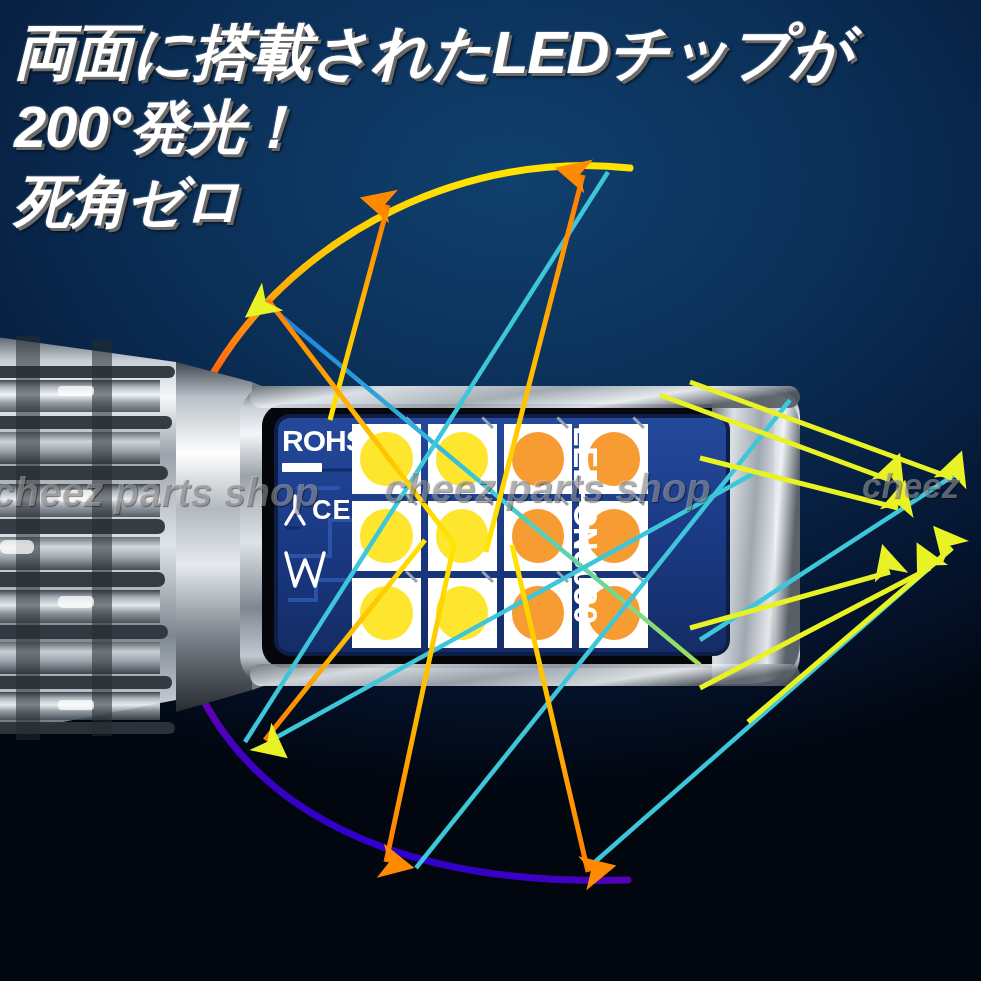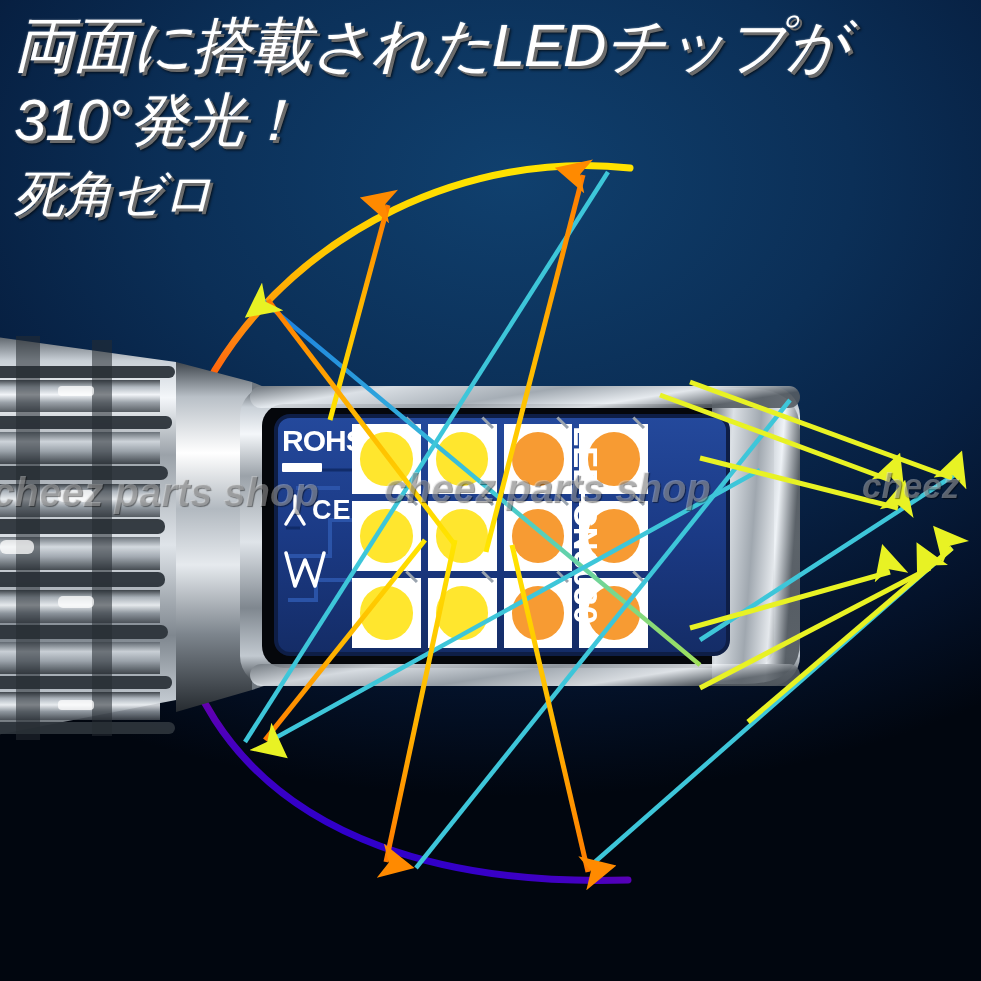--- a/index.html
+++ b/index.html
@@ -5,34 +5,34 @@
   html,body{margin:0;padding:0;background:#000;}
   #stage{
     position:relative;width:981px;height:981px;overflow:hidden;
     font-family:"Liberation Sans","DejaVu Sans",sans-serif;
     background:
       radial-gradient(ellipse 900px 620px at 52% 18%, #10406e 0%, #0b2f57 38%, #072042 62%, #04122a 82%, #01060f 100%),
       linear-gradient(180deg,#0a2a50 0%, #0a2b52 35%, #04142c 68%, #010508 100%);
   }
   
   #headline{
-    position:absolute;left:14px;top:9px;width:960px;z-index:60;
-    color:#ffffff;font-weight:normal;font-style:italic;
+    position:absolute;left:14px;top:16px;width:960px;z-index:60;
+    color:#ffffff;font-weight:bold;font-style:italic;
     font-size:62px;line-height:74px;letter-spacing:-1px;
     text-shadow:
        3px 3px 0 #6b6b6b,
        4px 4px 3px rgba(0,0,0,.75),
        0 0 2px rgba(255,255,255,.6);
     white-space:nowrap;
     -webkit-user-select:none;user-select:none;
   }
   #headline div{margin:0;padding:0;}
   .hl-l1{font-size:60px;}
   .hl-l2{font-size:58px;}
-  .hl-l3{font-size:50px;}
+  .hl-l3{font-size:57px;}
 
   
   .layer{position:absolute;left:0;top:0;width:981px;height:981px;}
   #rays{z-index:40;}
   #arcLayer{z-index:20;}
   #bulbLayer{z-index:30;}
 
   
   .wm{
     position:absolute;z-index:50;pointer-events:none;
@@ -45,21 +45,21 @@
   #wm2{left:384px; top:466px; font-size:40px;}
   #wm3{left:862px; top:466px; font-size:35px;}
 </style>
 </head>
 <body>
 
 <div id="stage">
 
   <div id="headline">
     <div class="hl-l1">両面に搭載されたLEDチップが</div>
-    <div class="hl-l2">310°発光！</div>
+    <div class="hl-l2">200°発光！</div>
     <div class="hl-l3">死角ゼロ</div>
   </div>
 
   <svg class="layer" id="arcLayer" viewBox="0 0 981 981">
     <defs>
       <linearGradient id="arcGrad" x1="0.55" y1="0" x2="0.30" y2="1">
         <stop offset="0%" stop-color="#FFE200"></stop>
         <stop offset="18%" stop-color="#FFC400"></stop>
         <stop offset="34%" stop-color="#FF7A10"></stop>
         <stop offset="48%" stop-color="#FF2A00"></stop>

